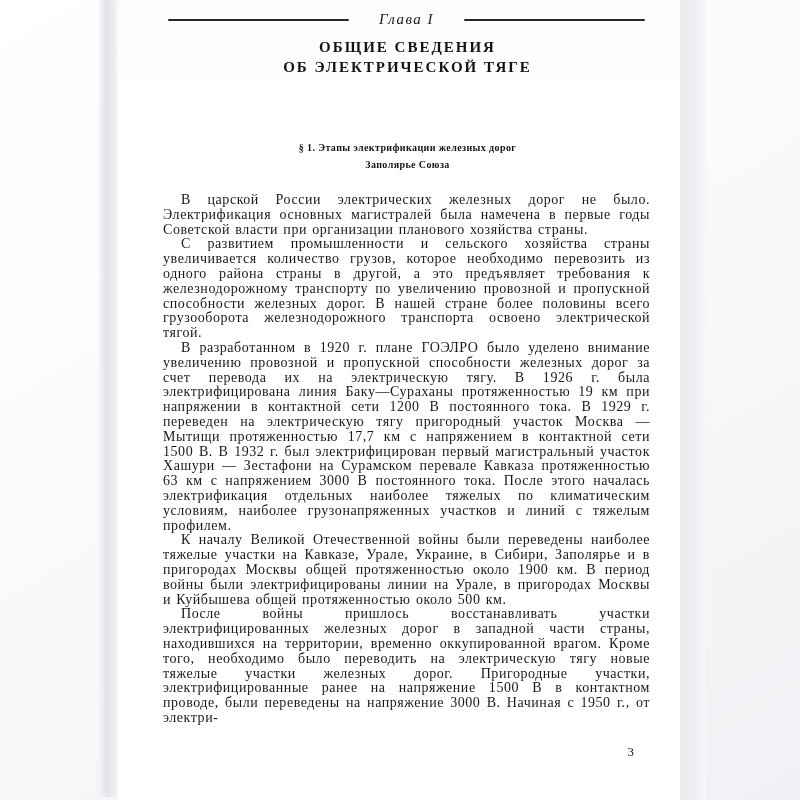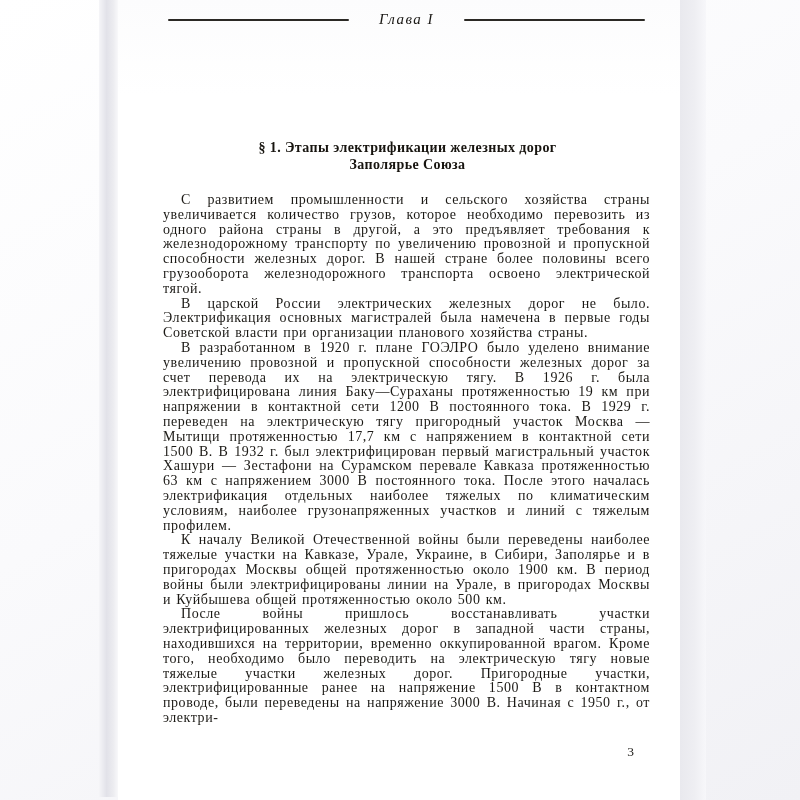--- a/index.html
+++ b/index.html
@@ -83,21 +83,21 @@
   }
   .chapter-title span { display: block; }
   
   .section-heading {
     position: absolute;
     left: 46px;
     top: 139px;
     width: 487px;
     text-align: center;
     font-weight: bold;
-    font-size: 14px;
+    font-size: 10px;
     line-height: 17px;
     letter-spacing: 0.4px;
     color: #17140f;
   }
   .section-heading span { display: block; }
   
   .body-text {
     position: absolute;
     left: 45px;
     top: 193px;
@@ -132,29 +132,33 @@
   <div class="edge edge-left"></div>
 
   <div class="page">
 
     <div class="chapter-row">
       <span class="chapter-rule"></span>
       <span class="chapter-label">Глава I</span>
       <span class="chapter-rule"></span>
     </div>
 
+    <div class="chapter-title">
+      <span>ОБЩИЕ СВЕДЕНИЯ</span>
+      <span>ОБ ЭЛЕКТРИЧЕСКОЙ ТЯГЕ</span>
+    </div>
 
     <div class="section-heading">
       <span>§ 1. Этапы электрификации железных дорог</span>
       <span>Заполярье Союза</span>
     </div>
 
     <div class="body-text">
+      <p>В царской России электрических железных дорог не было. Электрификация основных магистралей была намечена в первые годы Советской власти при организации планового хозяйства страны.</p>
       <p>С развитием промышленности и сельского хозяйства страны увеличивается количество грузов, которое необходимо перевозить из одного района страны в другой, а это предъявляет требования к железнодорожному транспорту по увеличению провозной и пропускной способности железных дорог. В нашей стране более половины всего грузооборота железнодорожного транспорта освоено электрической тягой.</p>
-      <p>В царской России электрических железных дорог не было. Электрификация основных магистралей была намечена в первые годы Советской власти при организации планового хозяйства страны.</p>
       <p>В разработанном в 1920 г. плане ГОЭЛРО было уделено внимание увеличению провозной и пропускной способности железных дорог за счет перевода их на электрическую тягу. В 1926 г. была электрифицирована линия Баку—Сураханы протяженностью 19 км при напряжении в контактной сети 1200 В постоянного тока. В 1929 г. переведен на электрическую тягу пригородный участок Москва — Мытищи протяженностью 17,7 км с напряжением в контактной сети 1500 В. В 1932 г. был электрифицирован первый магистральный участок Хашури — Зестафони на Сурамском перевале Кавказа протяженностью 63 км с напряжением 3000 В постоянного тока. После этого началась электрификация отдельных наиболее тяжелых по климатическим условиям, наиболее грузонапряженных участков и линий с тяжелым профилем.</p>
       <p>К началу Великой Отечественной войны были переведены наиболее тяжелые участки на Кавказе, Урале, Украине, в Сибири, Заполярье и в пригородах Москвы общей протяженностью около 1900 км. В период войны были электрифицированы линии на Урале, в пригородах Москвы и Куйбышева общей протяженностью около 500 км.</p>
       <p>После войны пришлось восстанавливать участки электрифицированных железных дорог в западной части страны, находившихся на территории, временно оккупированной врагом. Кроме того, необходимо было переводить на электрическую тягу новые тяжелые участки железных дорог. Пригородные участки, электрифицированные ранее на напряжение 1500 В в контактном проводе, были переведены на напряжение 3000 В. Начиная с 1950 г., от электри-</p>
     </div>
 
     <div class="page-number">3</div>
 
   </div>
 
   <div class="edge edge-right"></div>

